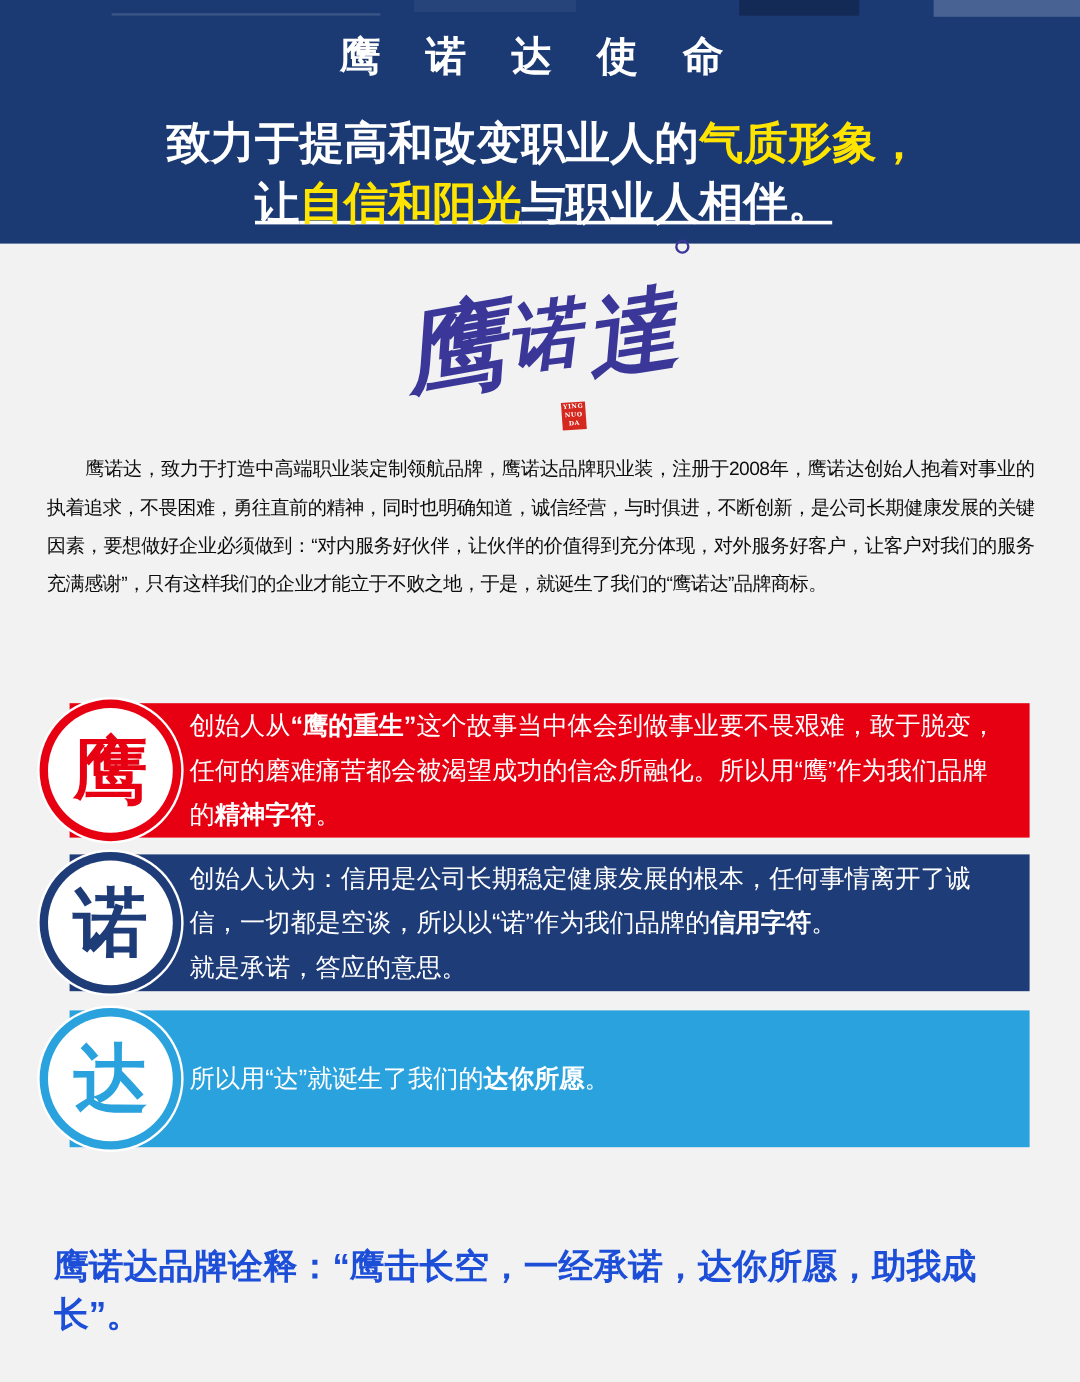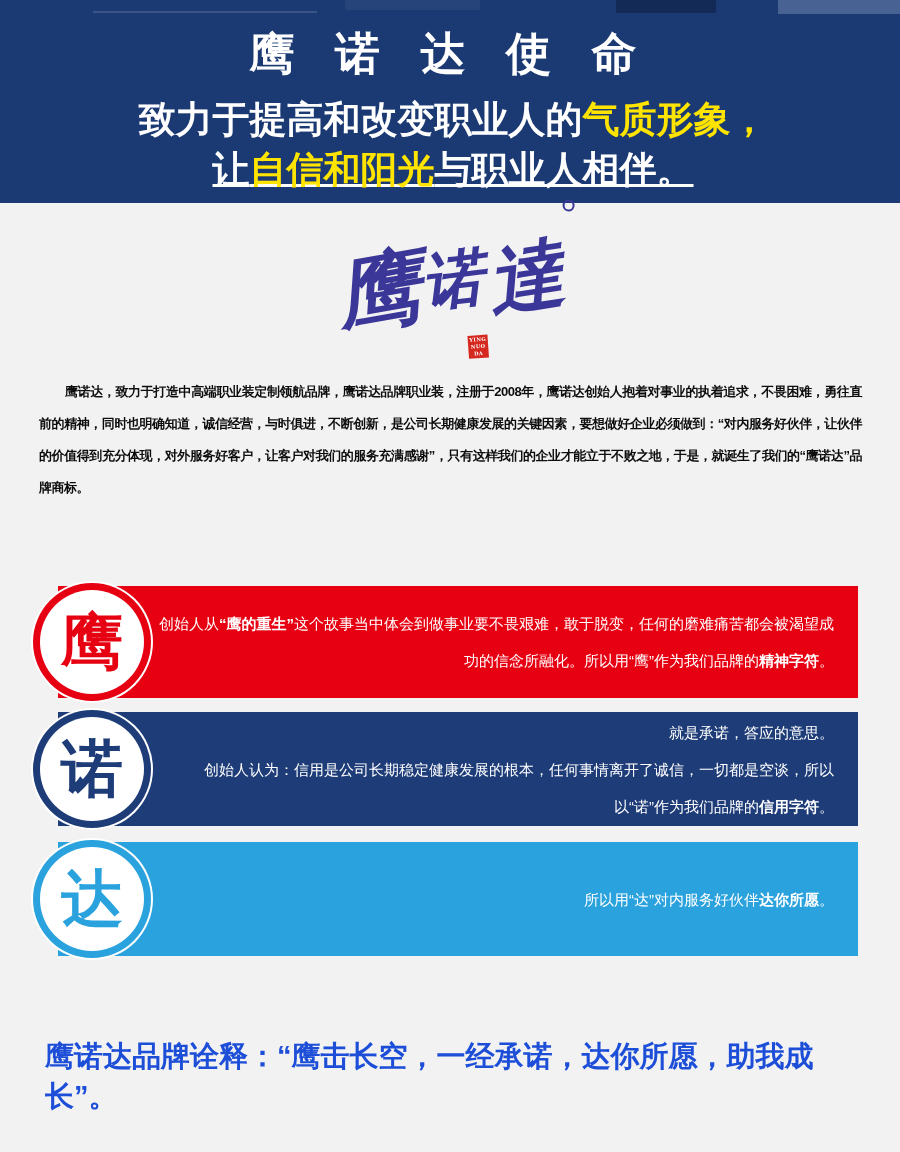--- a/index.html
+++ b/index.html
@@ -8,21 +8,21 @@
   #page { position:relative; width:900px; height:1152px; background:#f2f2f2; overflow:hidden; }
 
   
   .header { position:absolute; left:0; top:0; width:900px; height:203px; background:#1b3973; }
   .remnant { position:absolute; }
   .remnant.r1 { left:93px;  top:11px; width:224px; height:2px;  background:rgba(255,255,255,0.14); }
   .remnant.r2 { left:345px; top:0;   width:135px; height:10px; background:rgba(255,255,255,0.05); }
   .remnant.r3 { left:616px; top:0;   width:100px; height:13px; background:rgba(8,16,40,0.38); }
   .remnant.r4 { left:778px; top:0;   width:122px; height:14px; background:rgba(190,205,230,0.28); }
   .header-title { position:absolute; left:0; top:24px; width:100%; text-align:center;
-                  color:#ffffff; font-size:45px; font-weight:700; letter-spacing:14px; }
+                  color:#ffffff; font-size:34px; font-weight:700; letter-spacing:14px; }
   .header-sub { position:absolute; left:48px; right:42px; top:95px; font-size:37px; font-weight:700; line-height:50px; }
   .hs-line1 { text-align:center; color:#ffffff; }
   .hs-line2 { text-align:center; color:#ffffff;text-decoration:underline; }
   .yellow { color:#ffe400; }
 
   
   .logo-wrap { position:absolute; left:0; top:222px; width:900px; height:130px;
                display:flex; align-items:center; justify-content:center; }
   .logo { position:relative; transform:rotate(-4deg); color:#3b3799;
           font-family:"DejaVu Serif", serif; font-weight:700; font-style:italic; white-space:nowrap; }
@@ -30,37 +30,37 @@
   .logo .c2 { font-size:62px; display:inline-block; transform:translateY(-14px) rotate(-3deg); margin-left:2px; }
   .logo .c3 { font-size:76px; display:inline-block; transform:translateY(-6px) rotate(-5deg); margin-left:4px; }
   .logo-seal { position:absolute; left:128px; bottom:-16px; width:20px; height:23px; background:#d5281e;
                color:#ffffff; font-style:normal; font-weight:700; font-size:5px; line-height:7px;
                text-align:center; padding-top:1px; letter-spacing:0.5px; }
   .logo-reg { position:absolute; right:-16px; top:-22px; width:12px; height:12px; border-radius:50%;
               border:2px solid #3b3799; }
 
   
   .intro { position:absolute; left:39px; top:376px; width:823px; color:#0d0d0d;
-           font-size:13px; font-weight:700; line-height:32px; letter-spacing:-0.5px;
+           font-size:16px; font-weight:400; line-height:32px; letter-spacing:-0.5px;
            text-align:justify; text-indent:2em; }
 
   
   .brand-row { position:absolute; left:0; width:900px; }
   .row-eagle   { top:586px; height:112px; --c:#e60012; }
   .row-promise { top:712px; height:114px; --c:#1e3c78; }
   .row-reach   { top:842px; height:114px; --c:#2aa2dd; }
   .band { position:absolute; left:58px; right:42px; top:0; bottom:0; background:var(--c);
           display:flex; align-items:center; }
   .badge { position:absolute; left:40px; top:50%; transform:translateY(-50%);
            width:104px; height:104px; border-radius:50%; background:#ffffff;
            box-shadow:0 0 0 7px var(--c), 0 0 0 9px #ffffff;
            display:flex; align-items:center; justify-content:center;
            color:var(--c); font-size:62px; font-weight:700; z-index:2; }
   .band-text { margin-left:100px; margin-right:24px; width:680px; color:#ffffff;
-               font-size:15px; line-height:37px; letter-spacing:0;text-align:right; }
+               font-size:21px; line-height:37px; letter-spacing:0; }
   .band-text .line { display:block; }
   .band-text b { font-weight:700; }
 
   
   .footer { position:absolute; left:45px; top:1036px; width:820px; color:#1d4ed8;
             font-size:29px; font-weight:700; line-height:40px; }
 </style>
 </head>
 <body>
 
@@ -94,30 +94,30 @@
       <div class="band-text">
           <span class="line"><span>创始人从</span><b>“鹰的重生”</b><span>这个故事当中体会到做事业要不畏艰难，敢于脱变，任何的磨难痛苦都会被渴望成功的信念所融化。所以用“鹰”作为我们品牌的</span><b>精神字符</b><span>。</span></span>
         </div>
     </div>
   </div>
 
   <div class="brand-row row-promise">
     <div class="badge">诺</div>
     <div class="band">
       <div class="band-text">
+          <span class="line"><span>创始人认为：信用是公司长期稳定健康发展的根本，任何事情离开了诚信，一切都是空谈，所以以“诺”作为我们品牌的</span><b>信用字符</b><span>。</span></span>
           <span class="line"><span>就是承诺，答应的意思。</span></span>
-          <span class="line"><span>创始人认为：信用是公司长期稳定健康发展的根本，任何事情离开了诚信，一切都是空谈，所以以“诺”作为我们品牌的</span><b>信用字符</b><span>。</span></span>
         </div>
     </div>
   </div>
 
   <div class="brand-row row-reach">
     <div class="badge">达</div>
     <div class="band">
       <div class="band-text">
-          <span class="line"><span>所以用“达”对内服务好伙伴</span><b>达你所愿</b><span>。</span></span>
+          <span class="line"><span>所以用“达”就诞生了我们的</span><b>达你所愿</b><span>。</span></span>
         </div>
     </div>
   </div>
 
   <div class="footer">鹰诺达品牌诠释：“鹰击长空，一经承诺，达你所愿，助我成长”。</div>
 
 </div>
 
 </body></html>

